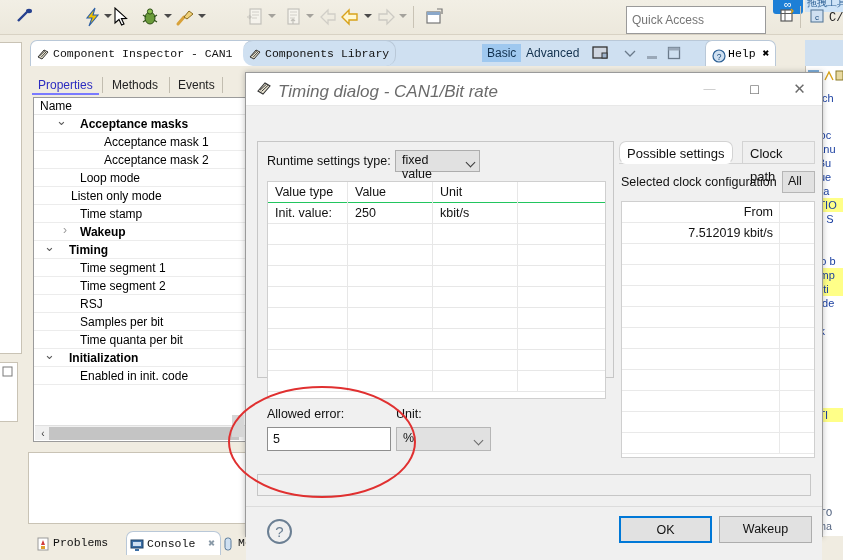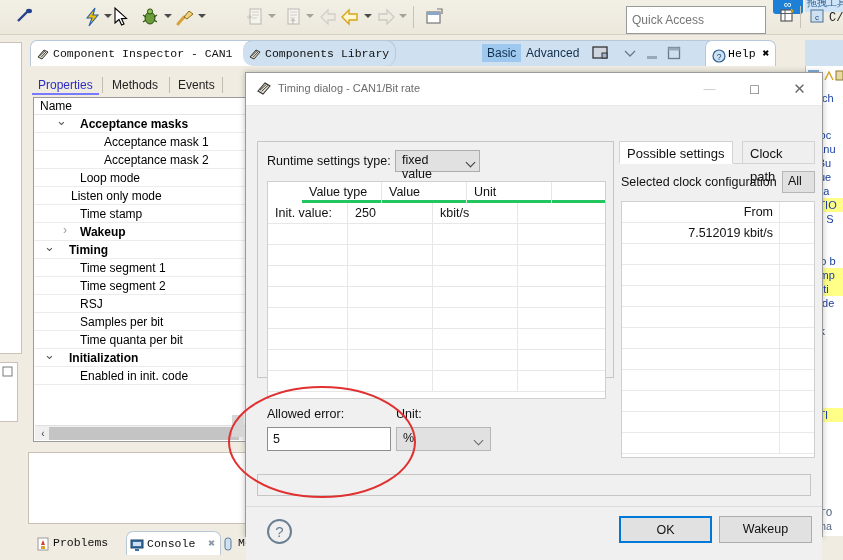--- a/index.html
+++ b/index.html
@@ -152,21 +152,21 @@
   .dialog {
     position:absolute; left:245px; top:72px; width:578px; height:465px;
     background:#f0f0f0; border:1px solid #9a9a9a;
     box-shadow: 0 0 6px rgba(0,0,0,0.25);
   }
   .dlg-title {
     position:absolute; left:0; top:0; width:576px; height:33px;
     background:#ffffff; border-bottom:1px solid #e8e8e8;
   }
   .dlg-title .txt {
-    position:absolute; left:32px; top:9px; font-size:11px; color:#6b6b6b;
+    position:absolute; left:32px; top:9px; font-size:17px; color:#6b6b6b;font-style:italic;
   }
   .dlg-title .ico { position:absolute; left:10px; top:8px; width:16px; height:16px; }
   .win-btn { position:absolute; top:0; width:45px; height:32px; cursor:default; }
   .win-btn .g { position:absolute; left:50%; top:50%; transform:translate(-50%,-50%); color:#4a4a4a; }
 
   .dlg-body { position:absolute; left:0; top:33px; width:576px; height:430px; background:#f0f0f0; }
 
   .group-left {
     position:absolute; left:11px; top:35px; width:357px; height:237px;
     background:#f0f0f0; border:1px solid #c6c6c6;
@@ -181,21 +181,21 @@
     position:absolute; right:5px; top:8px; width:7px; height:7px;
     border-right:1.6px solid #3a3a3a; border-bottom:1.6px solid #3a3a3a;
     transform:rotate(45deg);
   }
 
   .vtable {
     position:absolute; left:9px; top:39px; width:339px; height:218px;
     background:#ffffff; border:1px solid #cfcfcf;
   }
   .vt-row { position:relative; height:21px; border-bottom:1px solid #e7e7e7; }
-  .vt-row.hdr { border-bottom:3px solid #22c55e;margin-left:34px; }
+  .vt-row.hdr { border-bottom:1px solid #22c55e; }
   .vt-cell { position:absolute; top:0; height:21px; line-height:21px; font-size:12.5px; color:#111; padding-left:7px;
      border-right:1px solid #e7e7e7; overflow:hidden; white-space:nowrap;}
   .vt-c0 { left:0; width:80px; }
   .vt-c1 { left:80px; width:85px; }
   .vt-c2 { left:165px; width:85px; }
   .vt-c3 { left:250px; width:89px; border-right:none; }
 
   .err-label { position:absolute; left:9px; top:265px; font-size:12.5px; color:#111; }
   .unit-label { position:absolute; left:138px; top:265px; font-size:12.5px; color:#111; }
   .err-input {
@@ -214,21 +214,21 @@
     background:#f0f0f0; border:1px solid #c6c6c6;
   }
 
   .group-right {
     position:absolute; left:373px; top:35px; width:196px; height:325px;
   }
   .rtab {
     position:absolute; top:0; height:23px; line-height:23px; font-size:13px;
     padding:0 7px; color:#111; background:#efefef; border:1px solid #d3d3d3;
   }
-  .rtab.sel { background:#ffffff; border-bottom:1px solid #ffffff; color:#111; }
+  .rtab.sel { background:#ffffff; border-bottom:1px solid #ffffff; color:#111;border-radius:7px; }
   .rtab-underline { position:absolute; left:0; top:22px; width:196px; height:1px; background:#d3d3d3;}
   .scc-label { position:absolute; left:2px; top:34px; font-size:12.5px; color:#111; }
   .scc-combo {
     position:absolute; left:163px; top:30px; width:33px; height:22px;
     background:#e1e1e1; border:1px solid #b6b6b6; font-size:12.5px; color:#111; padding:2px 5px;
   }
   .rtable {
     position:absolute; left:2px; top:60px; width:194px; height:257px;
     background:#ffffff; border:1px solid #cfcfcf;
   }

